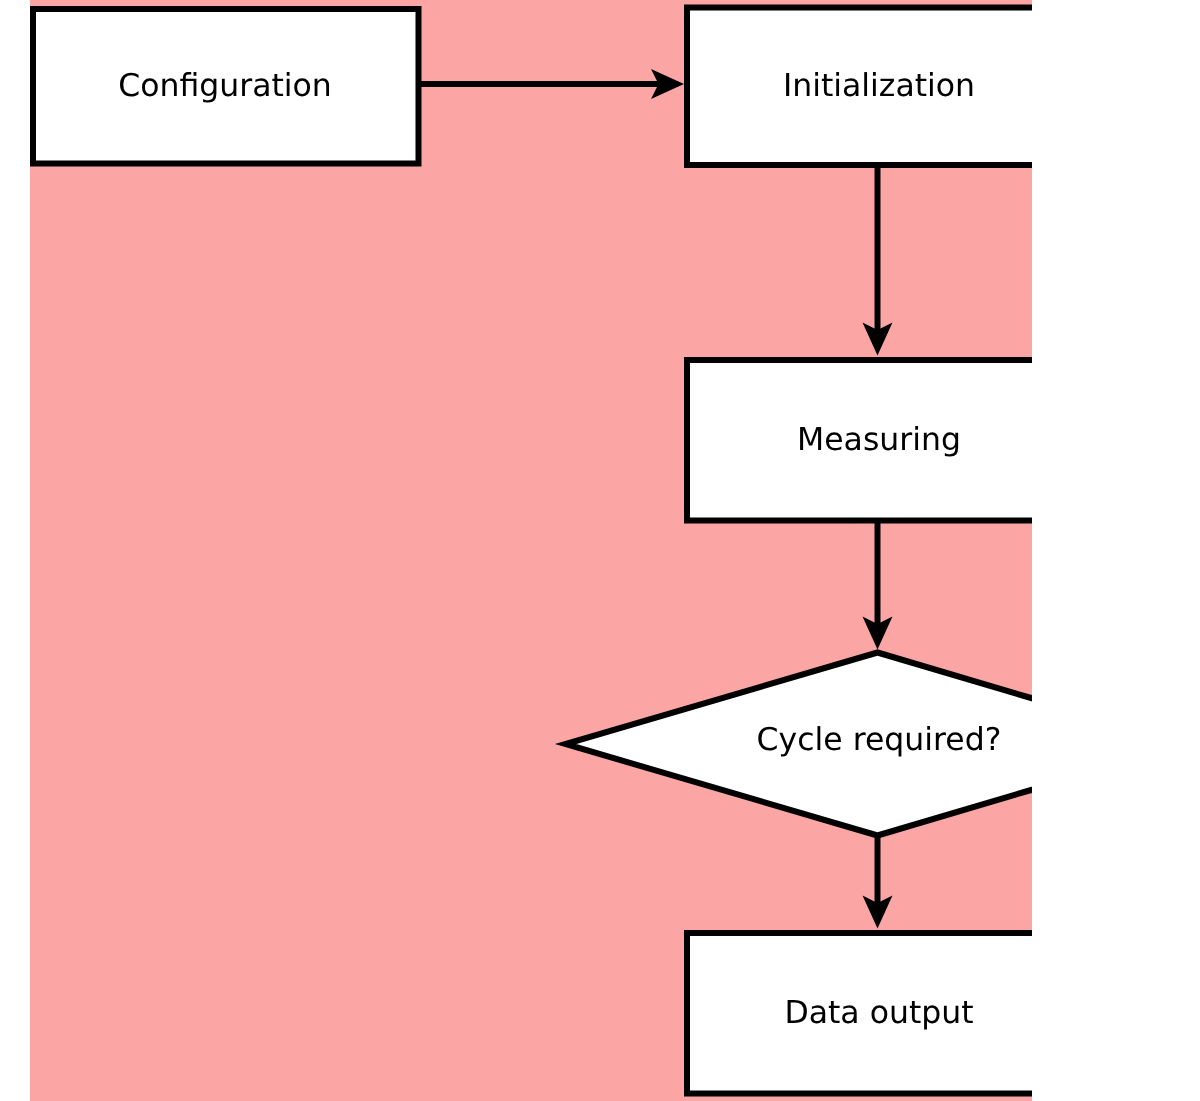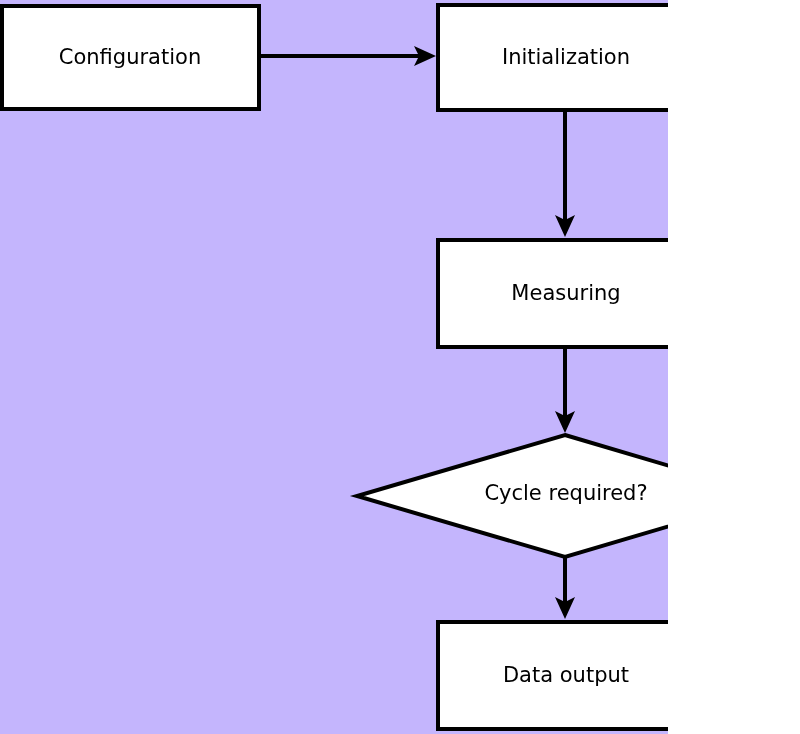--- a/index.html
+++ b/index.html
@@ -7,22 +7,23 @@
     padding: 0;
     background: #ffffff;
   }
   body {
     font-family: "DejaVu Sans", sans-serif;
   }
   #flowchart-canvas {
     position: relative;
     width: 668px;
     height: 734px;
-    background: #c4b5fd;
+    background: #fca5a5;
     overflow: hidden;
+    margin-left: 20px;
   }
   #flow-svg {
     position: absolute;
     left: 0;
     top: 0;
     width: 800px;
     height: 734px;
   }
   .node-label {
     font-family: "DejaVu Sans", sans-serif;

